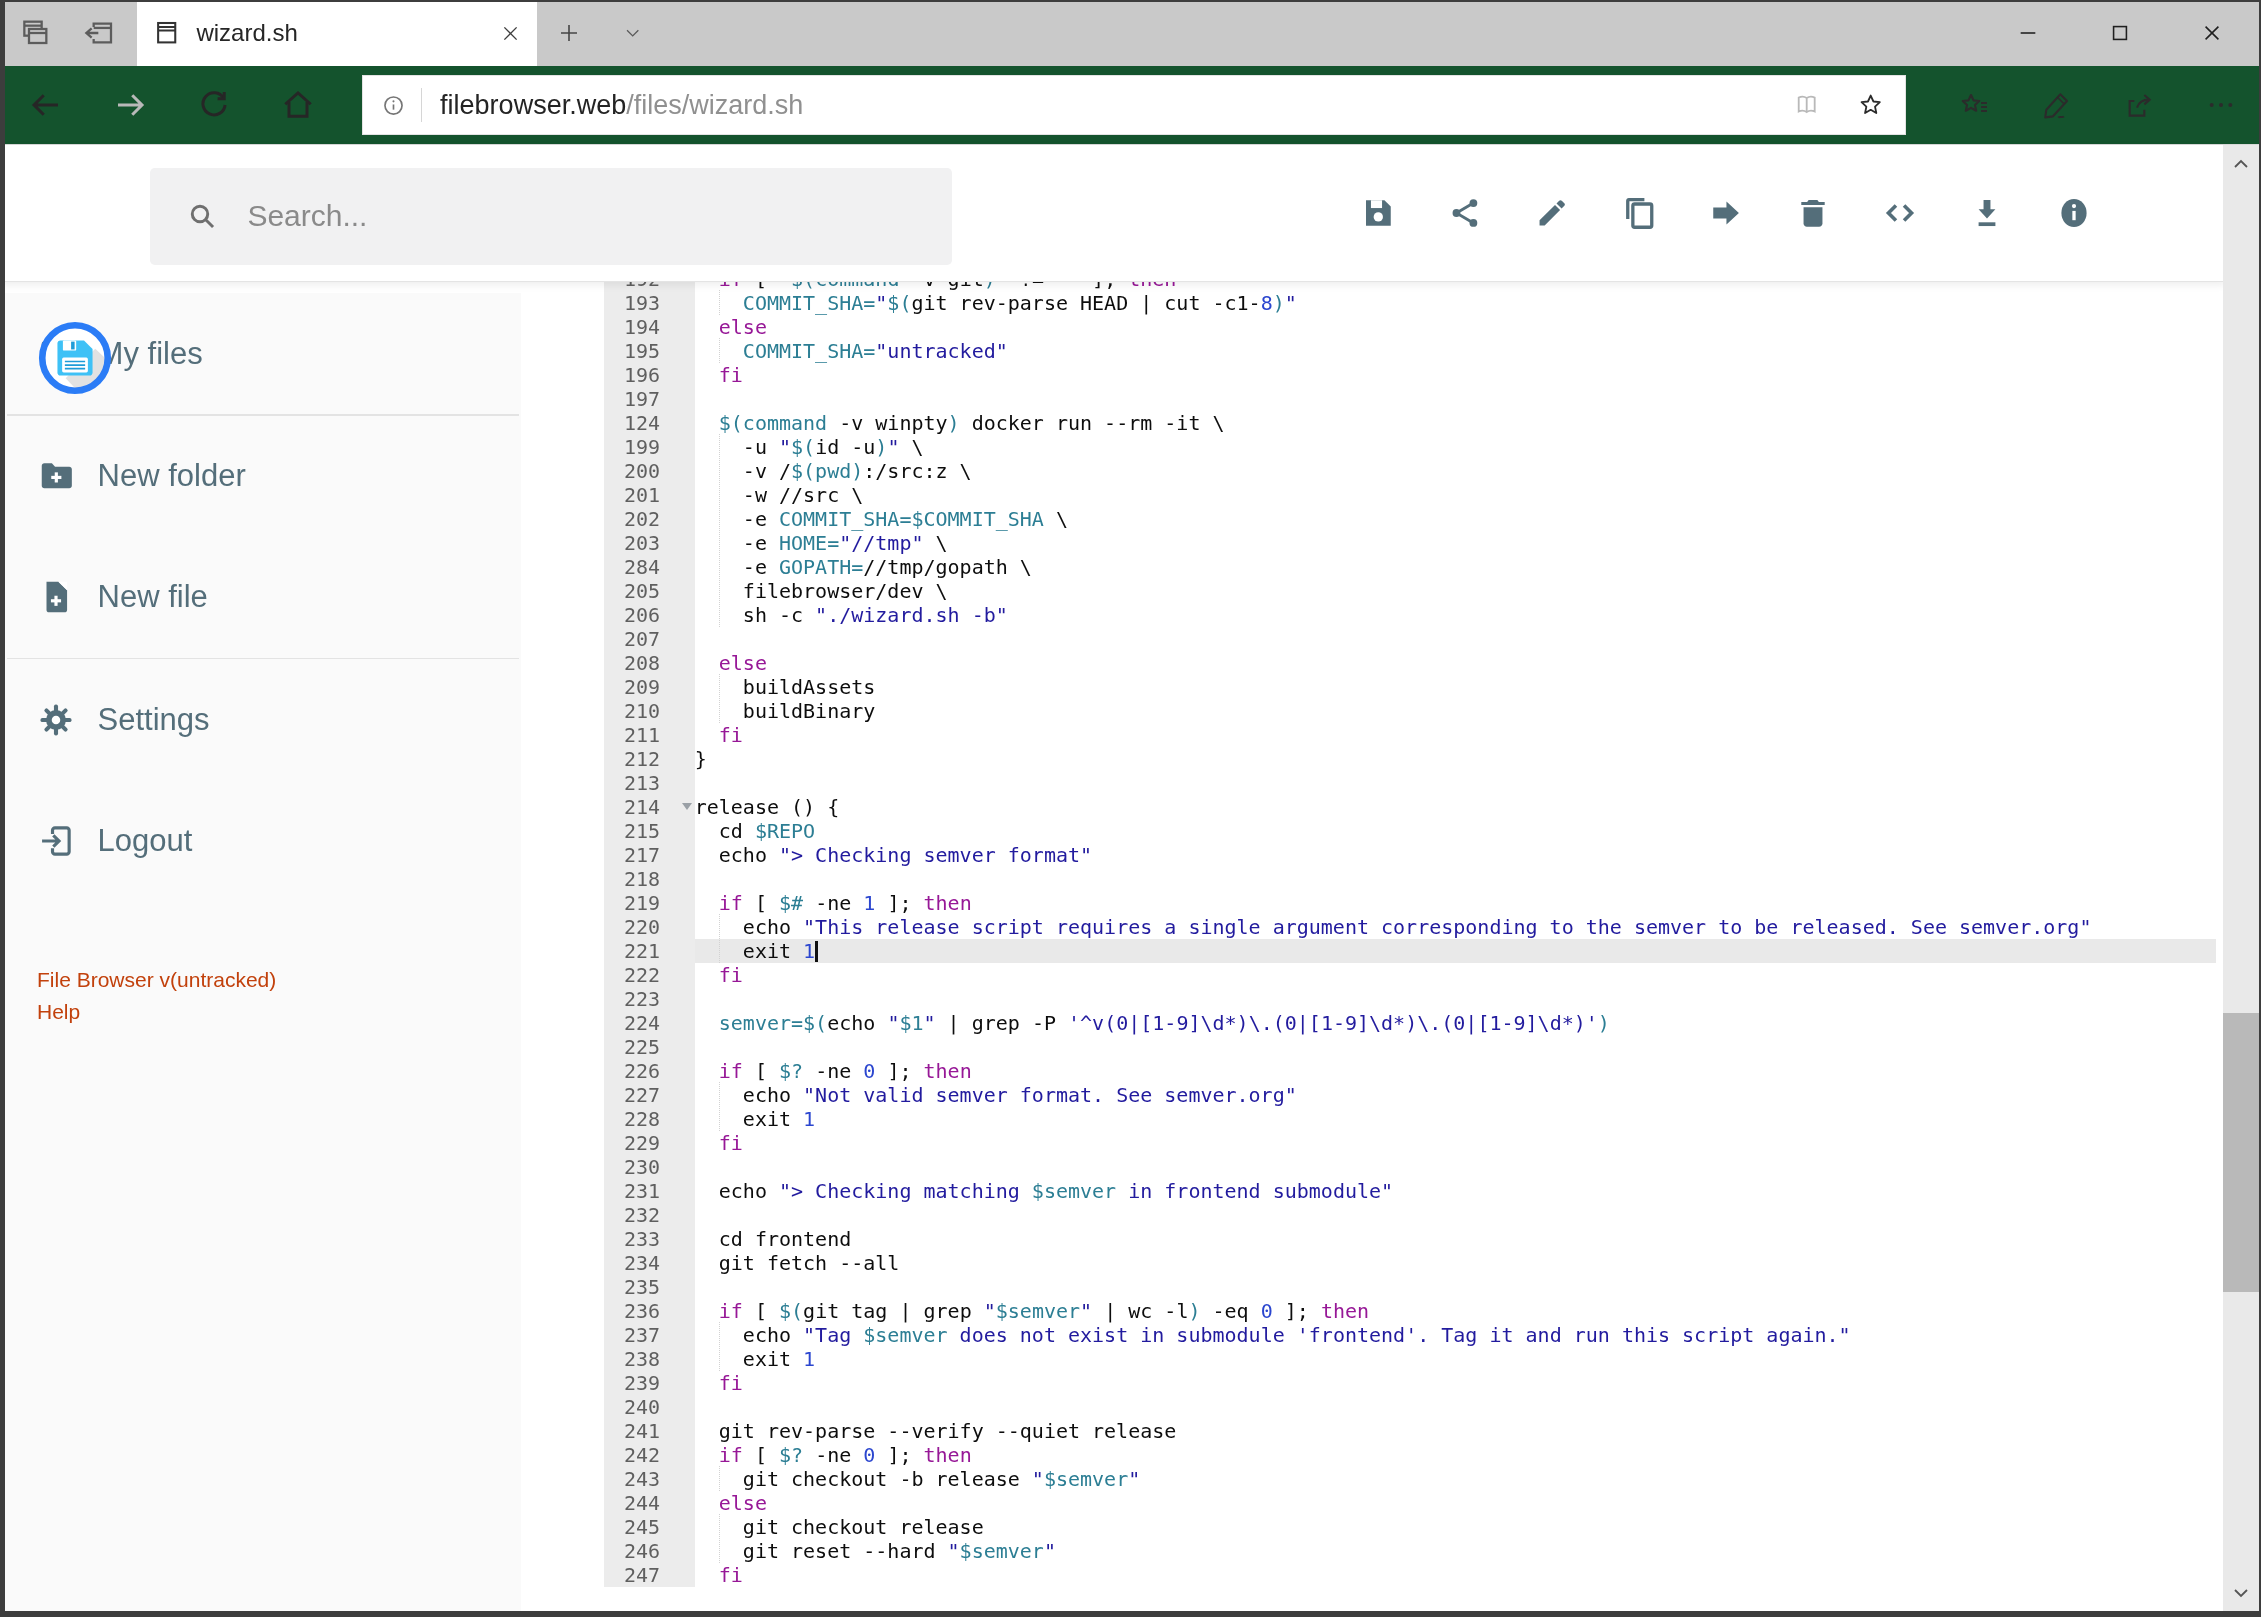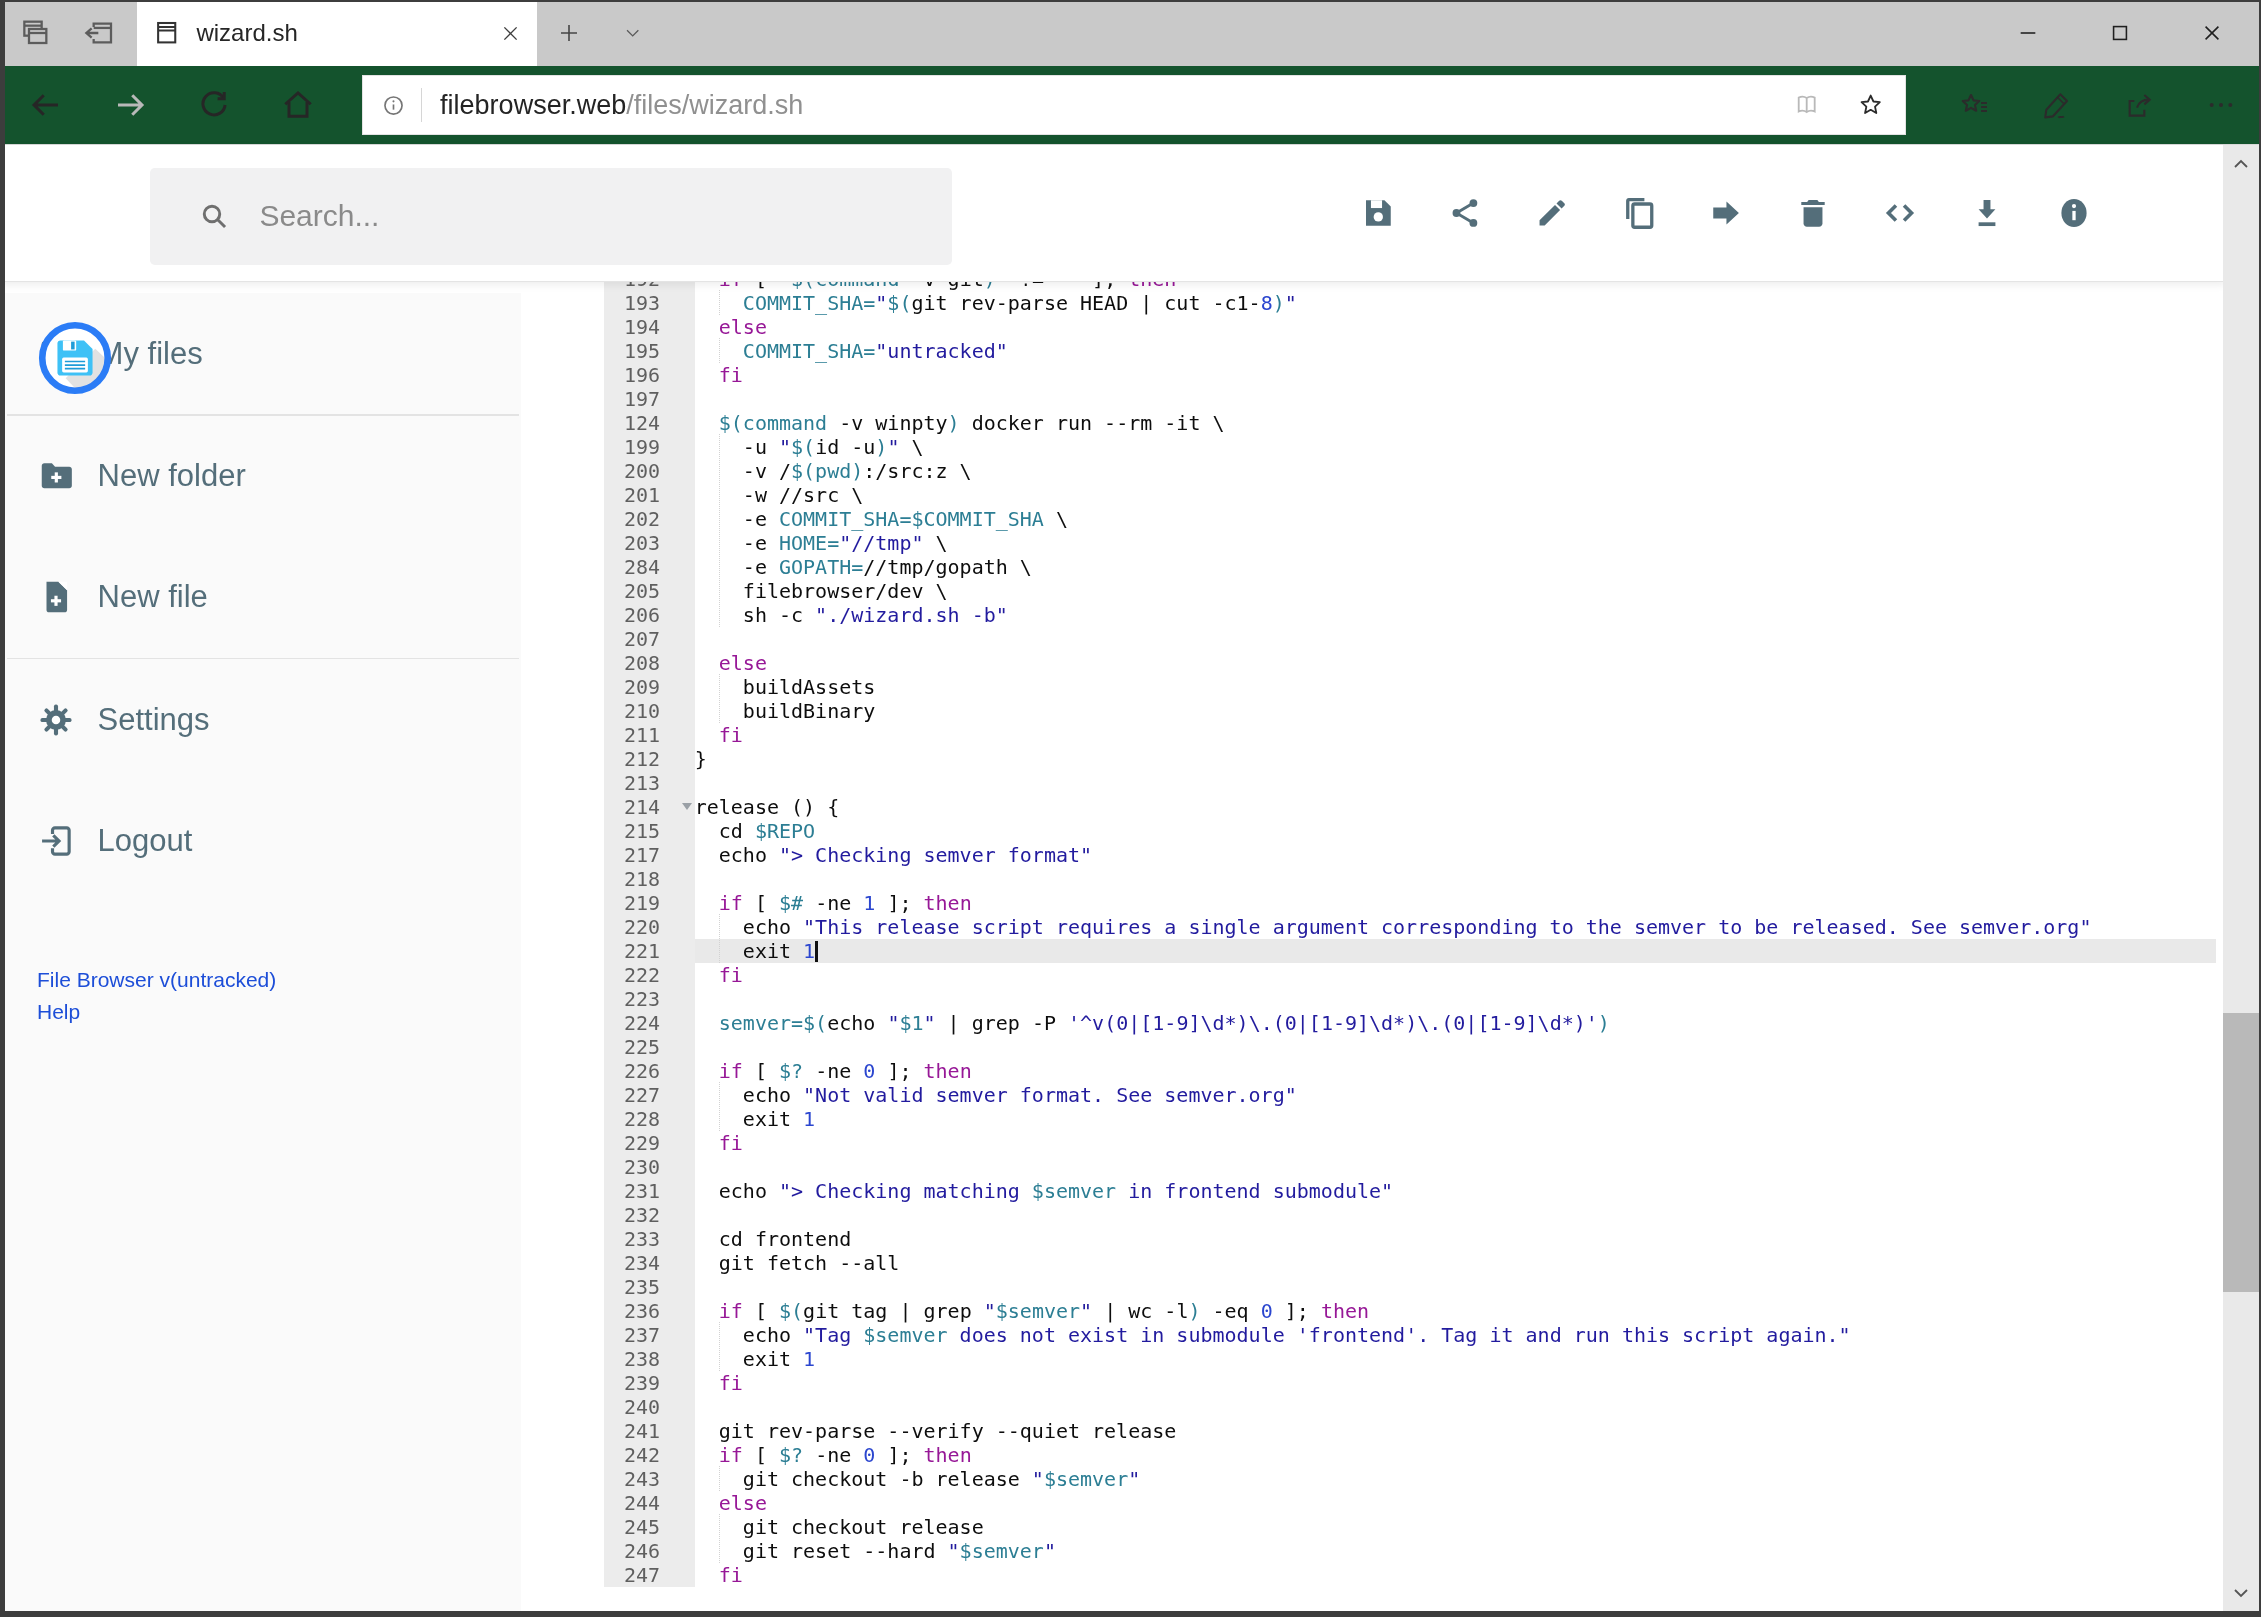--- a/index.html
+++ b/index.html
@@ -36,33 +36,33 @@
   .url{font-size:27px;white-space:nowrap;}
   .url .host{color:#242424;}
   .url .path{color:#909090;}
   .url-actions{margin-left:auto;display:flex;align-items:center;gap:36px;padding-right:21px;font-size:27.4px;color:#2b2b2b;}
   .nav-right{position:absolute;right:24px;top:0;height:78px;display:flex;align-items:center;gap:50px;font-size:32px;color:#2b2b2b;}
 
   
   .appheader{position:absolute;left:0;top:145px;width:2226px;height:136px;background:#fff;border-bottom:0.8px solid #e4e4e4;box-shadow:0 3.2px 8px rgba(0,0,0,.07);z-index:5;}
   .logo{position:absolute;left:36px;top:174px;width:78px;height:78px;}
   .logo svg{width:78px;height:78px;display:block;}
-  .searchbox{position:absolute;left:150px;top:22.6px;width:802px;height:97px;background:#f1f1f2;border-radius:4.8px;display:flex;align-items:center;padding-left:48px;box-sizing:border-box;}
+  .searchbox{position:absolute;left:150px;top:22.6px;width:802px;height:97px;background:#f1f1f2;border-radius:4.8px;display:flex;align-items:center;padding-left:36px;box-sizing:border-box;}
   .search-ic{font-size:32px;color:#6f6f6f;margin-right:27.4px;}
   .search-input{border:none;outline:none;background:transparent;font-size:30px;color:#444;font-family:"Liberation Sans",sans-serif;width:646px;}
   .search-input::placeholder{color:#8a8a8a;}
   .file-toolbar{position:absolute;right:134px;top:0;height:136px;display:flex;align-items:center;gap:51px;font-size:36px;color:#546e7a;}
 
   
   .sidebar{position:absolute;left:0;top:293px;width:521px;bottom:5.7px;background:#fafafa;}
   .sb-item{display:flex;align-items:center;gap:22.6px;padding-left:37px;height:121px;cursor:pointer;}
   .sb-item .ic{font-size:38px;color:#546e7a;}
   .sb-item .lbl{font-size:31px;color:#546e7a;}
   .sb-div{height:1.6px;background:#e3e3e3;margin-left:6.5px;width:512px;}
-  .sb-footer{margin:63px 0 0 37px;font-size:21px;color:#1d4ed8;line-height:31.5px;}
+  .sb-footer{margin:63px 0 0 37px;font-size:21px;color:#c2410c;line-height:31.5px;}
 
   
   .editor{position:absolute;left:604px;top:281px;width:1612px;bottom:5.7px;background:#fff;overflow:hidden;}
   .code-lines{position:absolute;top:-14.5px;left:0;right:0;font-family:"DejaVu Sans Mono",monospace;font-size:20px;line-height:24px;}
   .line{display:flex;height:24px;white-space:pre;}
   .gut{width:56px;background:#ececec;color:#5f5f5f;text-align:right;padding-right:19.4px;flex:none;}
   .fold{width:15.3px;flex:none;background:#ececec;display:flex;align-items:center;justify-content:center;}
   .tri{display:inline-block;width:0;height:0;border-left:5.7px solid transparent;border-right:5.7px solid transparent;border-top:7.3px solid #9aa0a6;}
   .cl{position:relative;flex:1;}
   .cl.g::before{content:"";position:absolute;left:24px;top:-0.8px;bottom:-0.8px;border-left:1.6px dotted #d2d2d2;}

